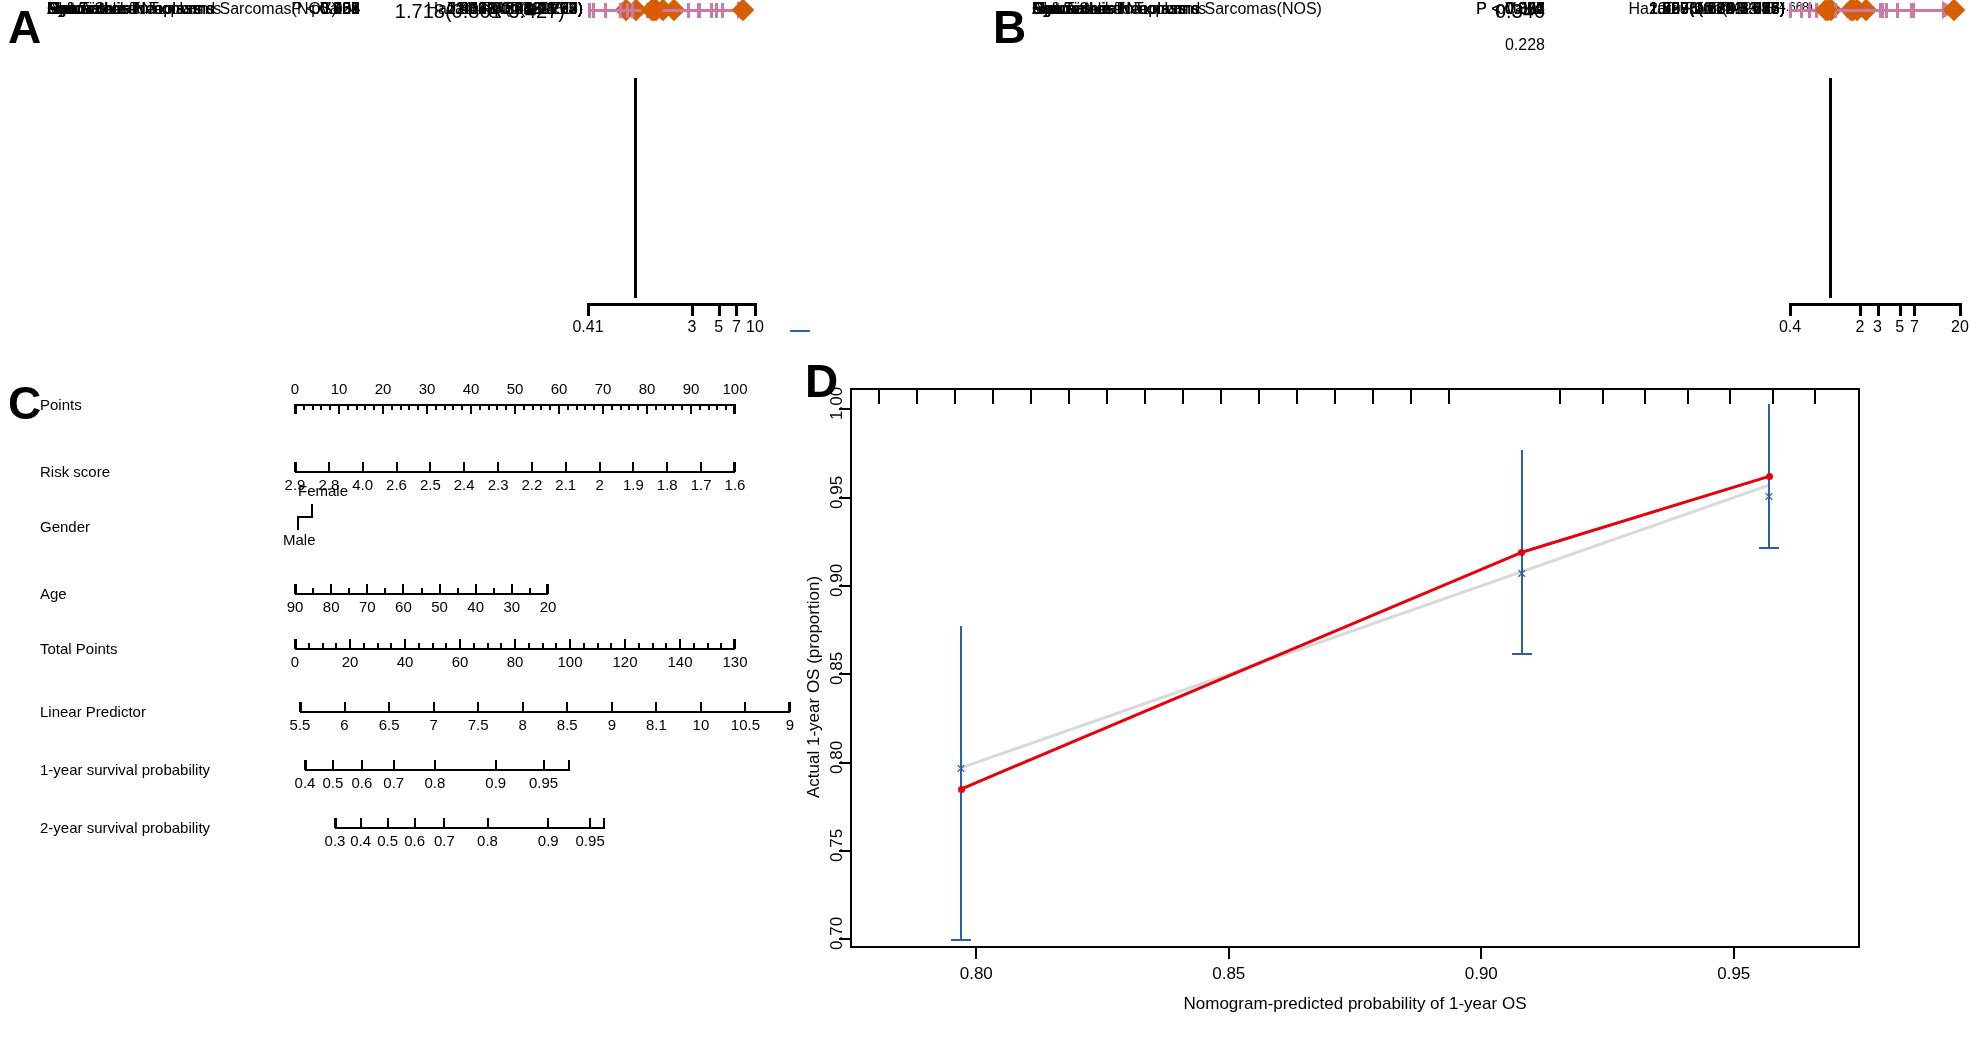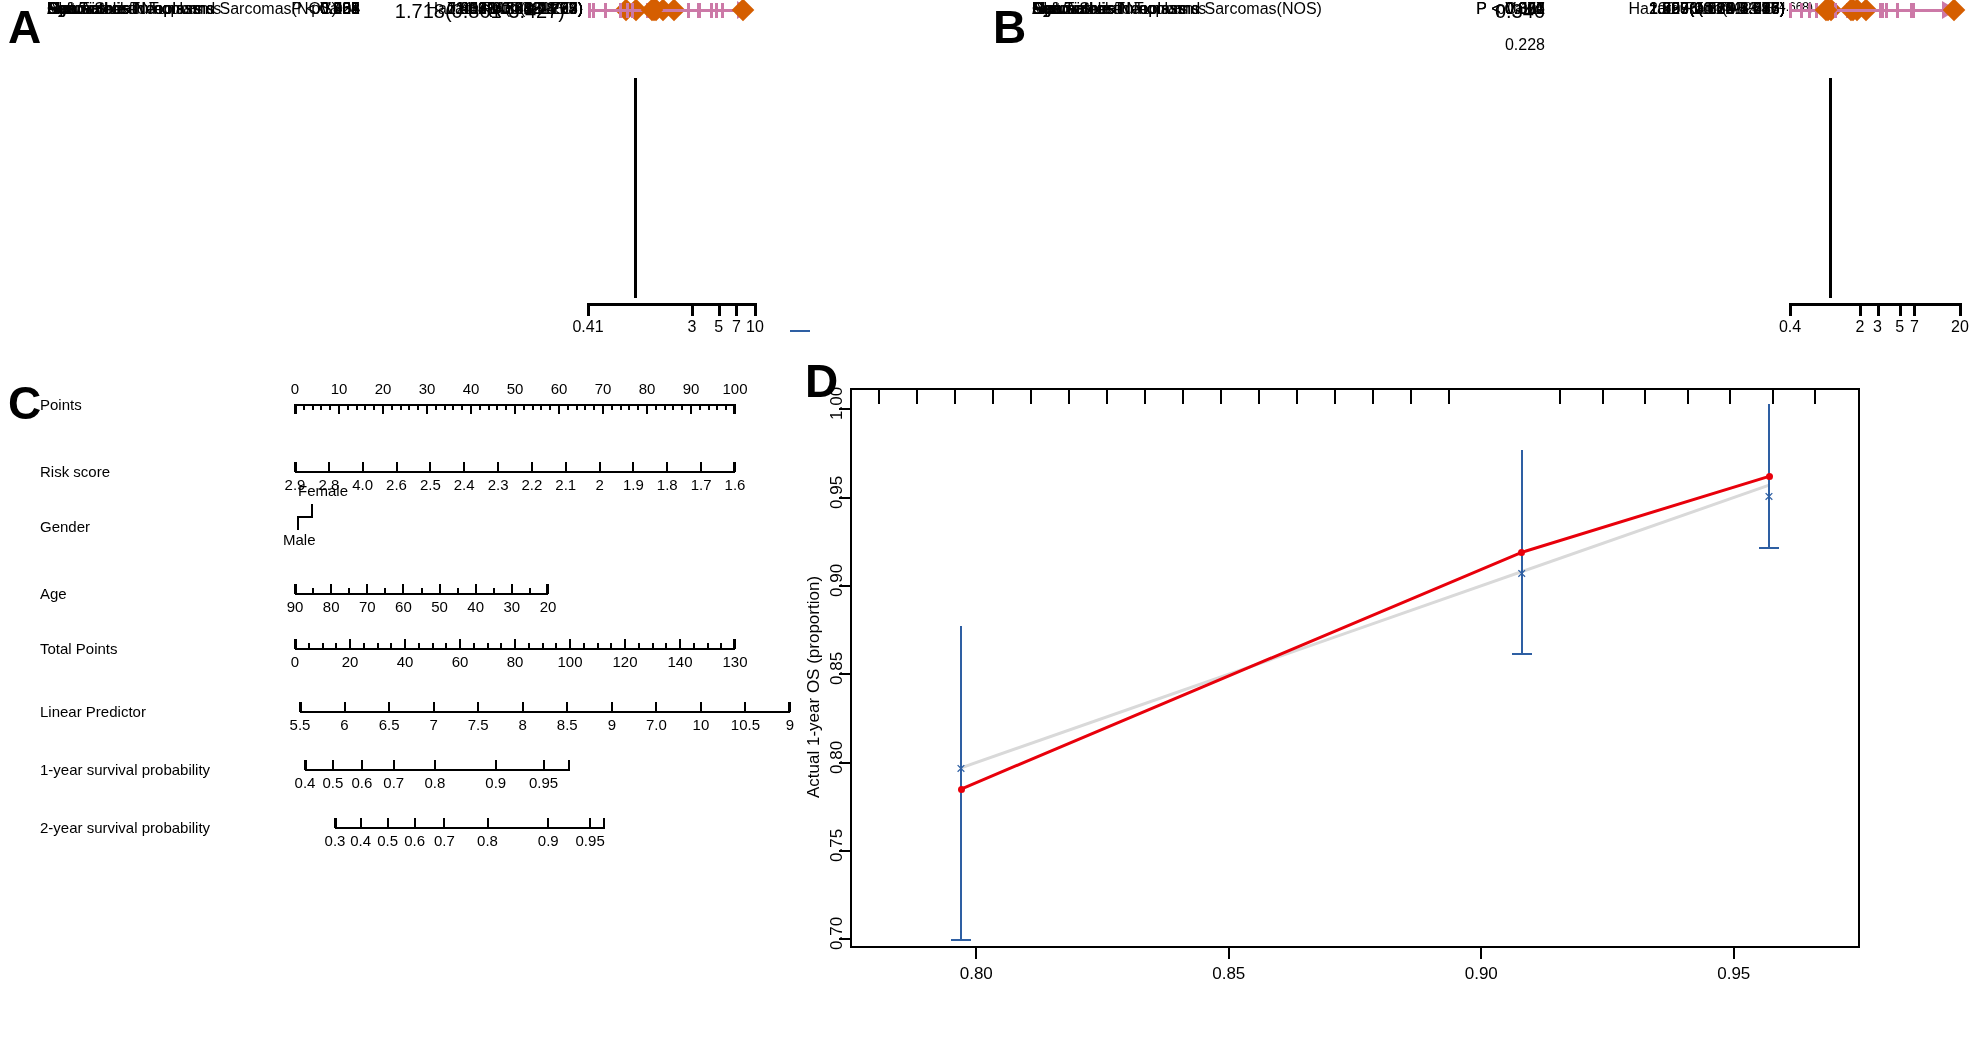--- a/index.html
+++ b/index.html
@@ -499,21 +499,21 @@
       <div class="tklbl" style="left: 103.636px; width: 60px; font-size: 15px; top: 5px;">7</div>
       <div class="tick" style="left: 177.182px; top: -9px; height: 10px;"></div>
       <div class="tklbl" style="left: 148.182px; width: 60px; font-size: 15px; top: 5px;">7.5</div>
       <div class="tick" style="left: 221.727px; top: -9px; height: 10px;"></div>
       <div class="tklbl" style="left: 192.727px; width: 60px; font-size: 15px; top: 5px;">8</div>
       <div class="tick" style="left: 266.273px; top: -9px; height: 10px;"></div>
       <div class="tklbl" style="left: 237.273px; width: 60px; font-size: 15px; top: 5px;">8.5</div>
       <div class="tick" style="left: 310.818px; top: -9px; height: 10px;"></div>
       <div class="tklbl" style="left: 281.818px; width: 60px; font-size: 15px; top: 5px;">9</div>
       <div class="tick" style="left: 355.364px; top: -9px; height: 10px;"></div>
-      <div class="tklbl" style="left: 326.364px; width: 60px; font-size: 15px; top: 5px;">7.0</div>
+      <div class="tklbl" style="left: 326.364px; width: 60px; font-size: 15px; top: 5px;">8.1</div>
       <div class="tick" style="left: 399.909px; top: -9px; height: 10px;"></div>
       <div class="tklbl" style="left: 370.909px; width: 60px; font-size: 15px; top: 5px;">10</div>
       <div class="tick" style="left: 444.455px; top: -9px; height: 10px;"></div>
       <div class="tklbl" style="left: 415.455px; width: 60px; font-size: 15px; top: 5px;">10.5</div>
       <div class="tick" style="left: 489px; top: -9px; height: 10px;"></div>
       <div class="tklbl" style="left: 460px; width: 60px; font-size: 15px; top: 5px;">9</div>
       <div class="tick" style="left: 0px; top: -9px; height: 10px;"></div>
       <div class="tick" style="left: 488px; top: -9px; height: 10px;"></div>
     </div>
     <div class="nomo-label" style="left: 40px; top: 431px; font-size: 15px;">1-year survival probability</div>
@@ -601,20 +601,21 @@
     <div class="cal-tick" style="left: 49px; top: 78.1987px; width: 11px; height: 2px;"></div>
     <div class="cal-ylbl" style="left: 36px; top: 49.1987px; width: 22px; font-size: 17px; transform-origin: center center; transform: rotate(-90deg); text-align: center; line-height: 60px; height: 60px;">1.00</div>
     <div class="cal-tick" style="left: 185.25px; top: 618px; width: 2px; height: 11px;"></div>
     <div class="cal-xlbl" style="left: 146.25px; top: 634px; width: 80px; font-size: 17px;">0.80</div>
     <div class="cal-tick" style="left: 437.75px; top: 618px; width: 2px; height: 11px;"></div>
     <div class="cal-xlbl" style="left: 398.75px; top: 634px; width: 80px; font-size: 17px;">0.85</div>
     <div class="cal-tick" style="left: 690.25px; top: 618px; width: 2px; height: 11px;"></div>
     <div class="cal-xlbl" style="left: 651.25px; top: 634px; width: 80px; font-size: 17px;">0.90</div>
     <div class="cal-tick" style="left: 942.75px; top: 618px; width: 2px; height: 11px;"></div>
     <div class="cal-xlbl" style="left: 903.75px; top: 634px; width: 80px; font-size: 17px;">0.95</div>
+    <div class="cal-axis-title" style="left: 60px; top: 664px; width: 1010px; font-size: 17px;">Nomogram-predicted probability of 1-year OS</div>
     <div class="cal-ytitle" style="left: 14px; top: 468px; font-size: 17px;">Actual 1-year OS (proportion)</div>
     <svg width="1181" height="710" style="position: absolute; left: 0px; top: 0px;">
       <polyline points="171.10000000000014,437.81072555205037 979.0999999999999,155.16088328075716" fill="none" stroke="#D9D9D9" stroke-width="3"></polyline>
       <polyline points="171.10000000000014,459.00946372239736 731.6500000000002,222.29022082018918 979.0999999999999,146.32807570977926" fill="none" stroke="#E8000B" stroke-width="3"></polyline>
     </svg>
     <div class="errbar" style="left: 170.1px; top: 296.486px; height: 312.681px;"></div>
     <div class="errcap" style="width: 20px;"></div>
     <div class="errcap" style="left: 161.1px; top: 609.167px; width: 20px;"></div>
     <div class="xmark" style="left: 166.1px; top: 429.811px; font-size: 17px;">×</div>
     <div class="errbar" style="left: 730.65px; top: 119.83px; height: 203.155px;"></div>

